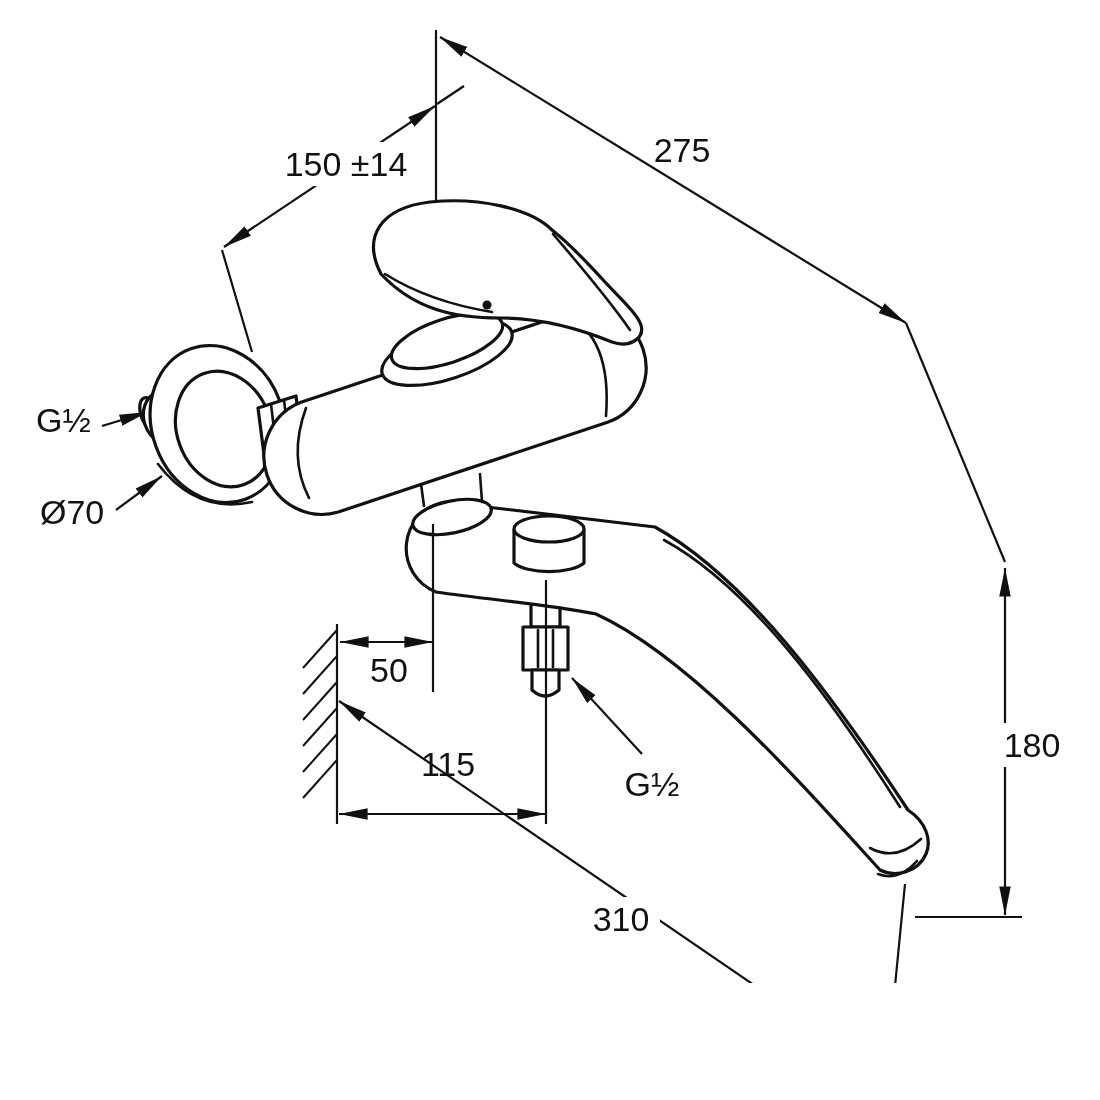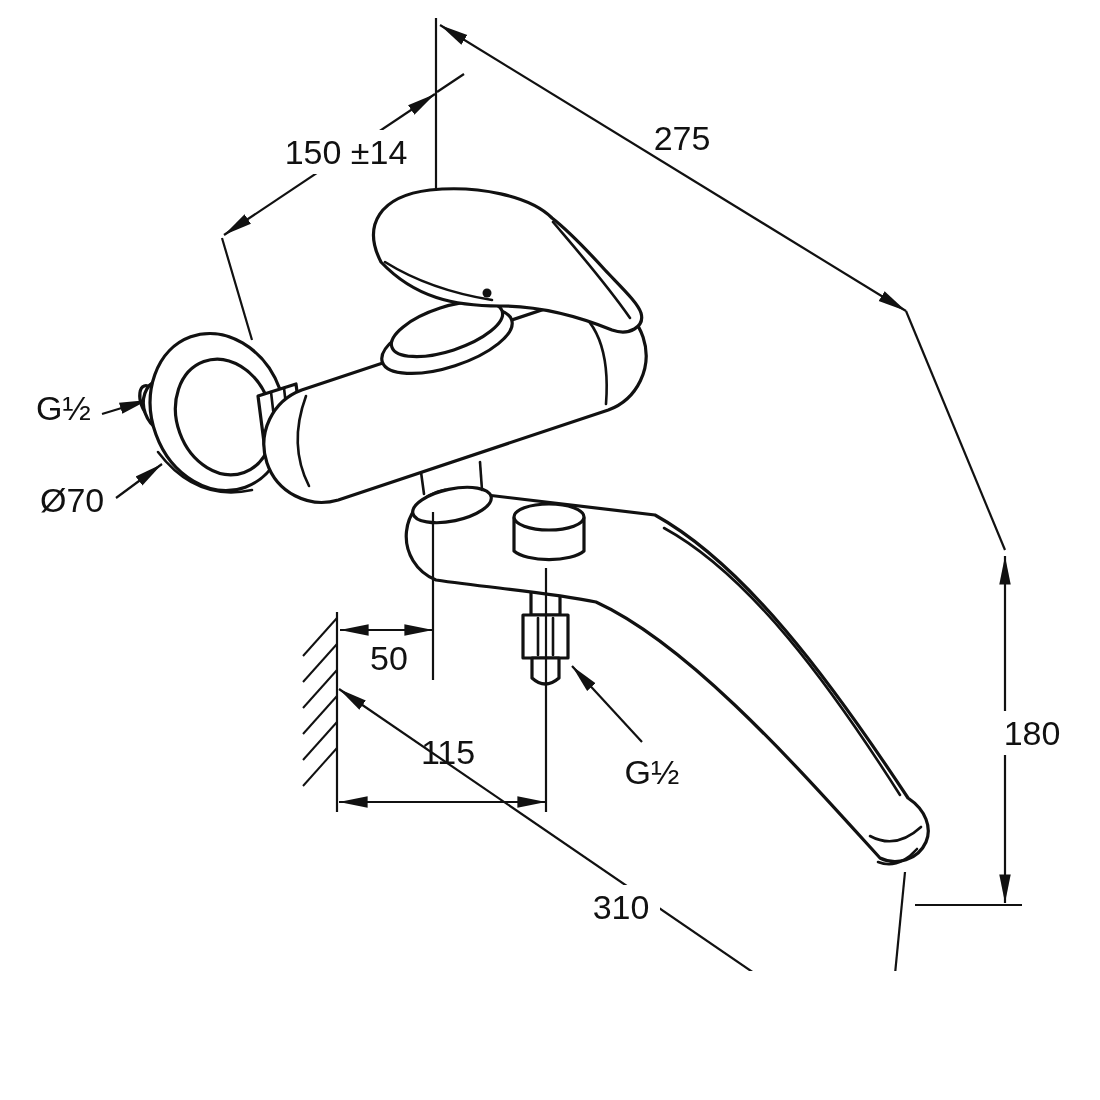--- a/index.html
+++ b/index.html
@@ -1,16 +1,16 @@
 <!DOCTYPE html>
 <html><head>
 <meta charset="utf-8">
 <style>
   html,body{margin:0;padding:0;background:#fff;}
-  .canvas{width:1100px;height:971px;background:#fff;position:relative;overflow:hidden;}
+  .canvas{width:1100px;height:971px;background:#fff;position:relative;overflow:hidden;margin-top:12px;}
   svg{display:block;}
   text{font-family:"Liberation Sans",sans-serif;font-size:34px;fill:#111;}
   .dim{stroke:#111;stroke-width:2.2;fill:none;}
   .hatch{stroke:#111;stroke-width:2;fill:none;}
   .part{stroke:#111;stroke-width:3.2;fill:#fff;stroke-linejoin:round;stroke-linecap:round;}
   .detail{stroke:#111;stroke-width:2.6;fill:none;stroke-linecap:round;}
   .bg{fill:#fff;stroke:none;}
   .ink{fill:#111;stroke:none;}
 </style>
 </head>

